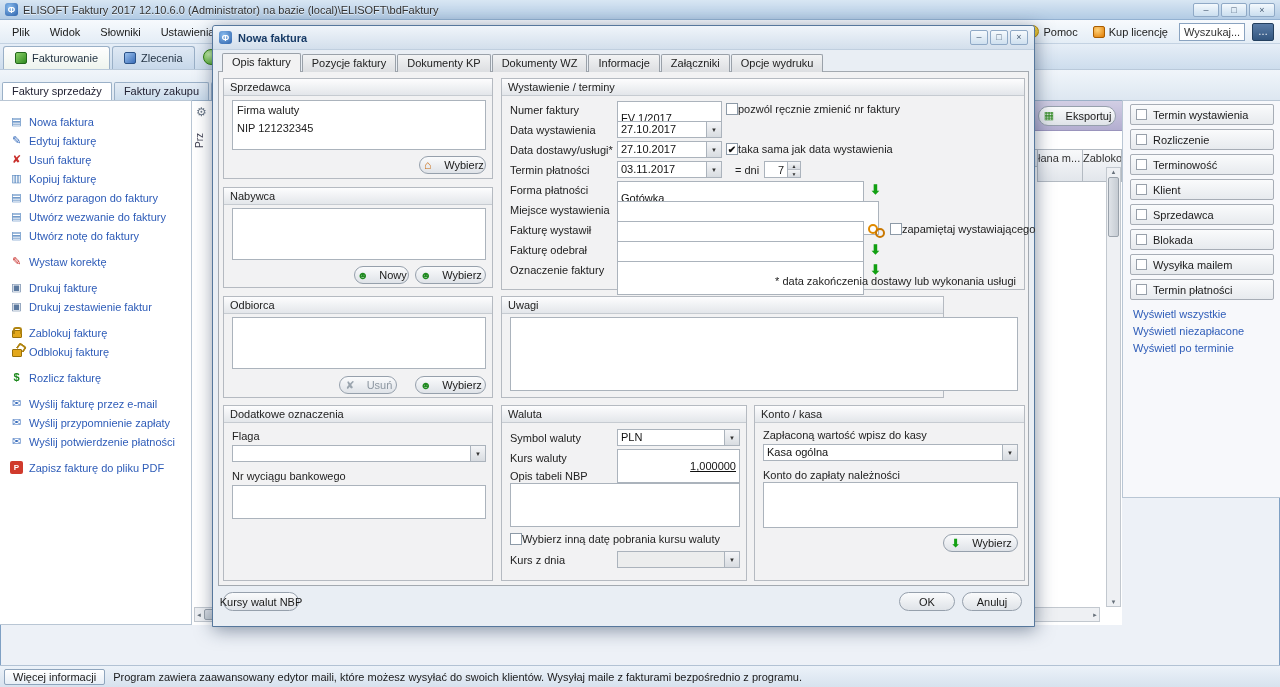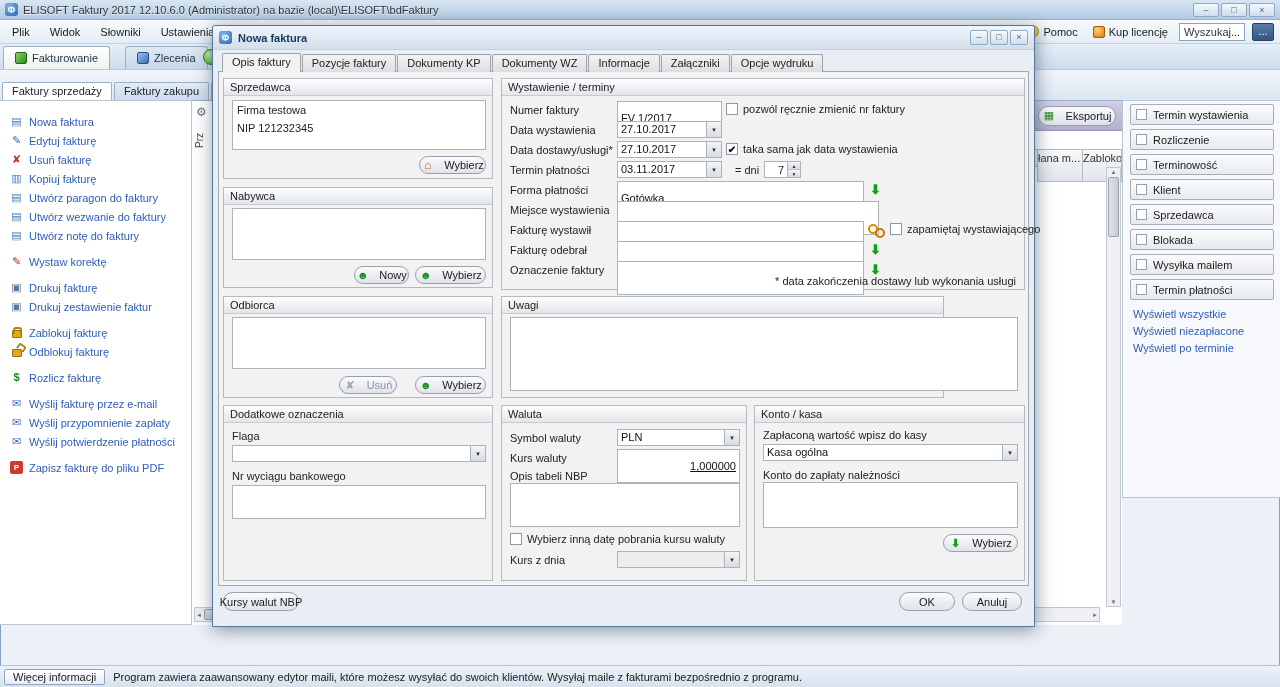--- a/index.html
+++ b/index.html
@@ -21,21 +21,21 @@
   .mb-right{margin-left:auto;display:flex;align-items:center;gap:7px;padding-right:4px}
   .menu-x{display:flex;align-items:center;gap:4px;padding:2px 4px;cursor:pointer}
   .ic-help{width:13px;height:13px;border-radius:50%;background:radial-gradient(circle at 35% 30%,#ffe97a,#e6b200);border:1px solid #b68a00;color:#5c4700;font-size:9px;font-weight:bold;display:flex;align-items:center;justify-content:center}
   .ic-help::before{content:"?"}
   .ic-lic{width:12px;height:12px;border-radius:2px;background:radial-gradient(circle at 35% 30%,#ffd27a,#e07a00);border:1px solid #a85c00}
   .searchbox{width:66px;height:18px;border:1px solid #8aa3c0;padding:0 4px;font:11px "Liberation Sans",sans-serif;color:#333;background:#fff}
   .searchbtn{width:22px;height:18px;background:linear-gradient(#5b7da8,#33567f);border:1px solid #24405f;border-radius:2px;color:#fff;font-size:10px;display:flex;align-items:center;justify-content:center;cursor:pointer}
   .searchbtn::before{content:"…"}
 
   .ribbon{position:absolute;left:0;top:44px;width:100%;height:26px;background:linear-gradient(#e6eef7,#cddded);display:flex;align-items:flex-end;padding:0 3px;border-bottom:1px solid #b9c9da}
-  .main-tab{height:23px;display:flex;align-items:center;gap:5px;padding:0 11px;border:1px solid #9ab0c7;border-bottom:none;border-radius:3px 3px 0 0;background:linear-gradient(#dfe9f4,#c7d8ea);color:#1f2f40;margin-right:15px;cursor:pointer}
+  .main-tab{height:23px;display:flex;align-items:center;gap:5px;padding:0 11px;border:1px solid #9ab0c7;border-bottom:none;border-radius:3px 3px 0 0;background:linear-gradient(#dfe9f4,#c7d8ea);color:#1f2f40;margin-right:2px;cursor:pointer}
   .main-tab.active{background:linear-gradient(#fefefe,#eef4ee)}
   .tabicon{width:12px;height:12px;border-radius:2px;border:1px solid}
   .tabicon.green{background:linear-gradient(135deg,#8cd06a,#2f8a1f);border-color:#22661a}
   .tabicon.blue{background:linear-gradient(135deg,#9cc2ee,#3a6db8);border-color:#2a5288}
   .ball-green{position:absolute;left:203px;top:49px;width:16px;height:16px;border-radius:50%;background:radial-gradient(circle at 35% 30%,#c8f2a8,#3d9f14);border:1px solid #2f7d0d}
 
   .band{position:absolute;left:0;top:70px;width:100%;height:30px;background:linear-gradient(#f0f5fa,#dde7f1)}
   .subtabs{position:absolute;left:2px;bottom:0;display:flex;align-items:flex-end}
   .subtab{height:18px;line-height:17px;padding:0 9px;border:1px solid #9ab0c7;border-bottom:none;border-radius:2px 2px 0 0;background:linear-gradient(#e4ecf5,#cbdcec);margin-right:2px;color:#223;cursor:pointer;white-space:nowrap}
   .subtab.active{background:#fff}
@@ -111,21 +111,21 @@
   .wpanel{position:absolute;background:#fff;border:1px solid #abb3bc;padding:3px 4px;overflow:hidden}
   .flabel{position:absolute;left:8px;white-space:nowrap;color:#222}
   .tin{position:absolute;height:34px;border:1px solid #abb3bc;background:#fff;font:11px "Liberation Sans",sans-serif;padding:0 3px;color:#111}
   .tr{text-align:right}
   .combo{position:absolute;height:17px;border:1px solid #abb3bc;background:#fff;display:flex;align-items:stretch;cursor:pointer}
   .combo .val{flex:1;padding:1px 3px;overflow:hidden;white-space:nowrap;color:#111}
   .combo .arr{width:15px;border-left:1px solid #abb3bc;background:linear-gradient(#f4f5f7,#d8dce1);display:flex;align-items:center;justify-content:center;font-size:6px;color:#333}
   .arr::before{content:"▼"}
   .combo.disabled{background:#eceded}
   .combo.disabled .val{color:#999}
-  .cb{position:absolute;display:flex;align-items:flex-end;gap:5px;white-space:nowrap;cursor:pointer}
+  .cb{position:absolute;display:flex;align-items:flex-end;white-space:nowrap;cursor:pointer}
   .cb .box{width:12px;height:12px;background:#fff;border:1px solid #8d9aa7;display:flex;align-items:center;justify-content:center;font-size:10px;font-weight:bold;color:#111}
   .cb.checked .box::before{content:"✔"}
   .spin{position:absolute;width:37px;height:17px;border:1px solid #abb3bc;background:#fff;display:flex}
   .spin .v{flex:1;text-align:right;padding:2px 3px 0 0}
   .spin .ud{width:13px;display:flex;flex-direction:column;border-left:1px solid #abb3bc}
   .spin .ud i{flex:1;display:flex;align-items:center;justify-content:center;font-size:5px;color:#333;background:linear-gradient(#f4f5f7,#d8dce1);font-style:normal;cursor:pointer}
   .spin .ud i+i{border-top:1px solid #b9bec5}
   .sp-up::before{content:"▲"} .sp-dn::before{content:"▼"}
   .ga{position:absolute;width:15px;height:16px;display:flex;align-items:center;justify-content:center;font-size:13px;color:#12a012;font-weight:bold;cursor:pointer}
   .ga::before{content:"⬇"}
@@ -356,21 +356,21 @@
       <div class="dlg-tab">Opcje wydruku</div>
     </div>
 
     <div class="dlg-content"></div>
 
     <div class="grp" style="left:10px;top:52px;width:270px;height:101px">
       <div class="grp-h">
           <span>Sprzedawca</span>
         </div>
       <div class="wpanel" style="left:8px;top:21px;width:254px;height:50px">
-        <div>Firma testowa</div>
+        <div>Firma waluty</div>
         <div style="margin-top:6px">NIP 121232345</div>
       </div>
       <div class="btn pos" style="left:195px;top:77px;width:67px;height:18px">
         <span class="ic ic-house"></span>
         <span>Wybierz</span>
       </div>
     </div>
 
     <div class="grp" style="left:10px;top:161px;width:270px;height:101px">
       <div class="grp-h">

